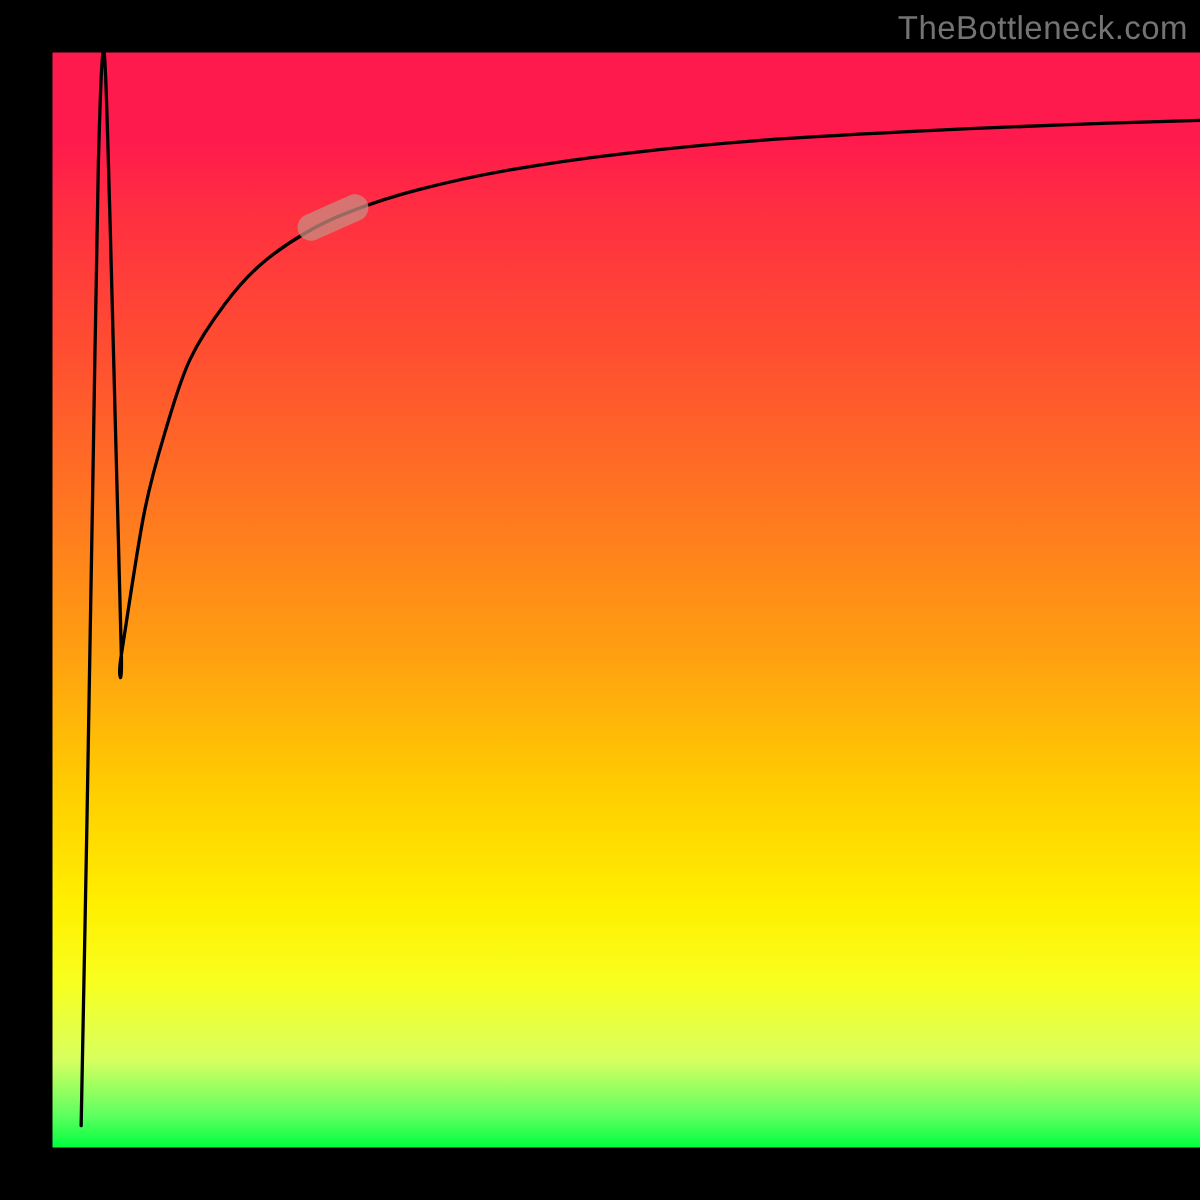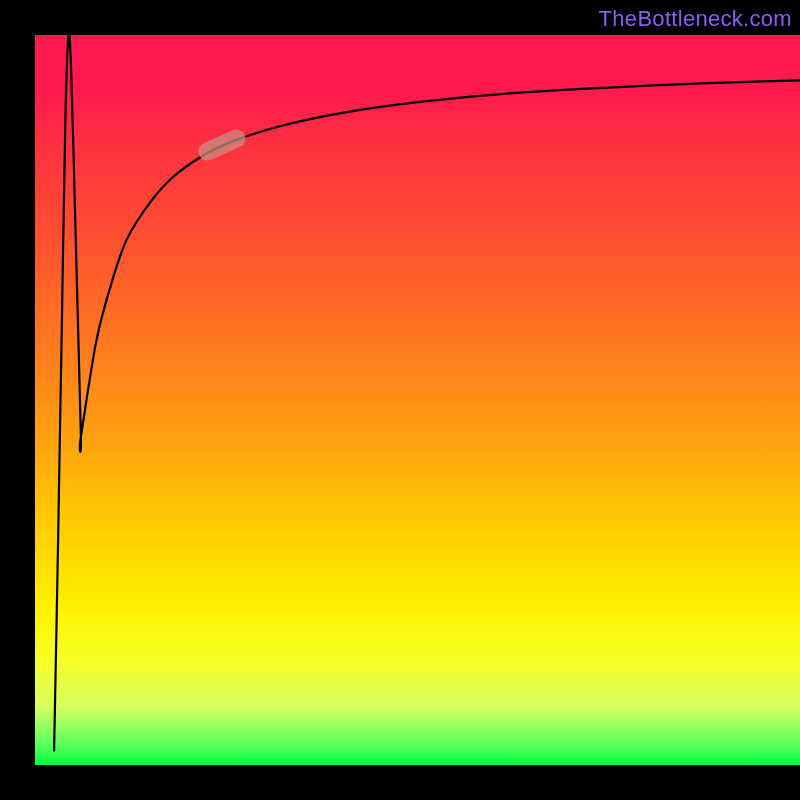--- a/index.html
+++ b/index.html
@@ -8,21 +8,21 @@
     height: 800px;
     background: #000;
     position: relative;
     font-family: Arial, sans-serif;
     overflow: hidden;
   }
   .watermark {
     position: absolute;
     top: 6px;
     right: 8px;
-    color: #8b5cf6;
+    color: #737373;
     font-size: 22px;
     font-weight: 500;
     letter-spacing: 0.3px;
     z-index: 5;
   }
   .plot-area {
     position: absolute;
     left: 35px;
     top: 35px;
     width: 765px;

